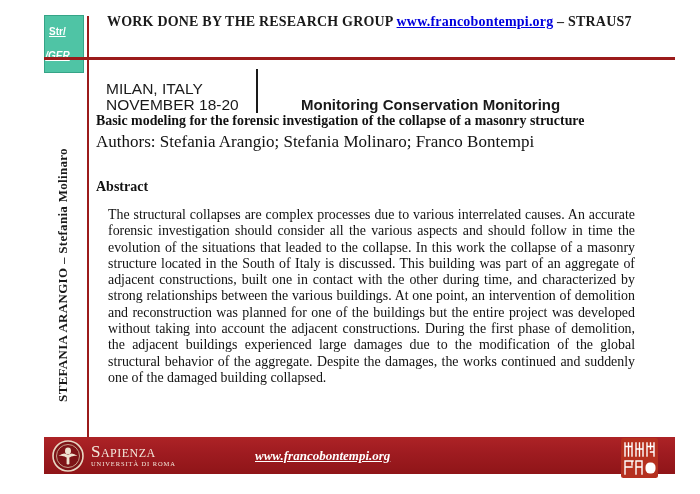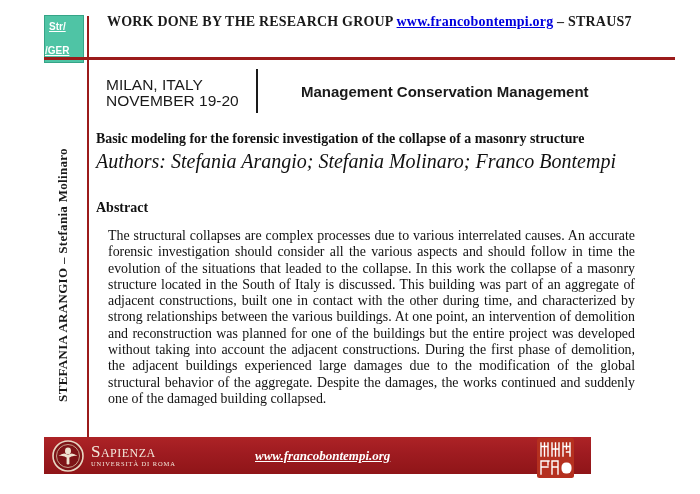--- a/index.html
+++ b/index.html
@@ -1,62 +1,62 @@
 <!DOCTYPE html>
 <html><head>
 <meta charset="utf-8">
 <style>
   html,body{margin:0;padding:0;background:#ffffff;}
   body{width:700px;height:494px;overflow:hidden;}
   .slide{position:relative;width:700px;height:494px;background:#ffffff;
          font-family:"Liberation Serif",serif;color:#111;}
 
   
-  .stronger-logo{position:absolute;left:44px;top:15px;width:40px;height:48px;
+  .stronger-logo{position:absolute;left:44px;top:15px;width:40px;height:58px;
     background:#4fc4a5;border:1px solid #35a487;box-sizing:border-box;
     display:flex;flex-direction:column;justify-content:center;
     font-family:"Liberation Sans",sans-serif;font-weight:bold;font-size:10px;
     line-height:12px;color:#ffffff;}
   .stronger-logo span{text-decoration:underline;}
   .stronger-line1{padding-left:4px;}
   .stronger-line2{padding-left:8px;margin-left:40px;}
-  .stronger-line3{text-align:left;padding-right:13px;}
+  .stronger-line3{text-align:center;padding-right:13px;font-style:italic;}
 
   
   .vline{position:absolute;left:87px;top:16px;width:2px;height:421px;background:#9b1b1b;}
   .hline{position:absolute;left:44px;top:57px;width:631px;height:3px;background:#9b1b1b;}
 
   
   .top-header{position:absolute;left:107px;top:14px;white-space:nowrap;
     font-weight:bold;font-size:14px;letter-spacing:0.2px;color:#1a1a1a;}
   .top-header a{color:#0000dd;text-decoration:underline;cursor:pointer;}
 
   
-  .conf-row{position:absolute;left:106px;top:69px;display:flex;align-items:center;
+  .conf-row{position:absolute;left:106px;top:69px;display:flex;align-items:flex-end;
     font-family:"Liberation Sans",sans-serif;color:#1a1a1a;}
   .conf-dates{width:148px;font-size:15.5px;line-height:16px;padding-top:3px;}
   .conf-divider{width:2px;height:44px;background:#1a1a1a;margin-left:2px;}
   .conf-title-block{margin-left:43px;}
   .conf-title{font-size:27px;line-height:26px;letter-spacing:0.5px;white-space:nowrap;}
   .conf-subtitle{font-size:15px;font-weight:bold;line-height:17px;white-space:nowrap;}
 
   
   .sidebar-authors{position:absolute;left:-86px;top:266px;width:300px;height:18px;
     text-align:center;transform:rotate(-90deg);white-space:nowrap;
     font-weight:bold;font-size:13px;letter-spacing:0.3px;color:#1a1a1a;}
 
   
-  .content{position:absolute;left:96px;top:131px;width:551px;}
+  .content{position:absolute;left:96px;top:113px;width:551px;}
   .paper-title{font-weight:bold;font-size:13.9px;white-space:nowrap;}
-  .paper-authors{font-style:italic;font-size:20px;margin-top:3px;}
+  .paper-authors{font-size:17px;margin-top:3px;}
   .abstract-heading{font-weight:bold;font-size:14px;margin-top:27px;}
   .abstract-p{font-size:13.9px;line-height:16.3px;text-align:justify;margin:12px;}
 
   
-  .footer{position:absolute;left:44px;top:437px;width:547px;height:37px;
+  .footer{position:absolute;left:44px;top:437px;width:631px;height:37px;
     background:linear-gradient(180deg,#ad2326 0%,#9e1b20 45%,#8f1518 100%);
     display:flex;align-items:center;}
   .sapienza-emblem{margin-left:8px;width:32px;height:32px;flex:0 0 auto;}
   .sapienza-text{margin-left:7px;color:#f3e9dc;line-height:1;}
   .sapienza-name{font-variant:small-caps;font-size:17px;letter-spacing:0.5px;}
   .sapienza-sub{font-size:6.5px;letter-spacing:0.9px;text-transform:uppercase;margin-top:1px;}
   .footer-link{position:absolute;left:211px;top:11px;color:#ffffff;
     font-weight:bold;font-style:italic;font-size:13px;text-decoration:underline;cursor:pointer;}
   .fb-seal{position:absolute;right:17px;top:1px;width:37px;height:40px;}
 </style>
@@ -76,25 +76,25 @@
 
   <div class="top-header">
     <span>WORK DONE BY THE RESEARCH GROUP</span>
     <a>www.francobontempi.org</a>
     <span>– STRAUS7</span>
   </div>
 
   <div class="conf-row">
     <div class="conf-dates">
       <div>MILAN, ITALY</div>
-      <div>NOVEMBER 19-20</div>
+      <div>NOVEMBER 18-20</div>
     </div>
     <div class="conf-divider"></div>
     <div class="conf-title-block">
-      <div class="conf-subtitle">Management Conservation Management</div>
+      <div class="conf-subtitle">Monitoring Conservation Monitoring</div>
     </div>
   </div>
 
   <div class="sidebar-authors">STEFANIA ARANGIO – Stefania Molinaro</div>
 
   <div class="content">
     <div class="paper-title">Basic modeling for the forensic investigation of the collapse of a masonry structure</div>
     <div class="paper-authors">Authors: Stefania Arangio; Stefania Molinaro; Franco Bontempi</div>
     <div class="abstract-heading">Abstract</div>
     <p class="abstract-p">The structural collapses are complex processes due to various interrelated causes. An accurate forensic investigation should consider all the various aspects and should follow in time the evolution of the situations that leaded to the collapse. In this work the collapse of a masonry structure located in the South of Italy is discussed. This building was part of an aggregate of adjacent constructions, built one in contact with the other during time, and characterized by strong relationships between the various buildings. At one point, an intervention of demolition and reconstruction was planned for one of the buildings but the entire project was developed without taking into account the adjacent constructions. During the first phase of demolition, the adjacent buildings experienced large damages due to the modification of the global structural behavior of the aggregate. Despite the damages, the works continued and suddenly one of the damaged building collapsed.</p>

